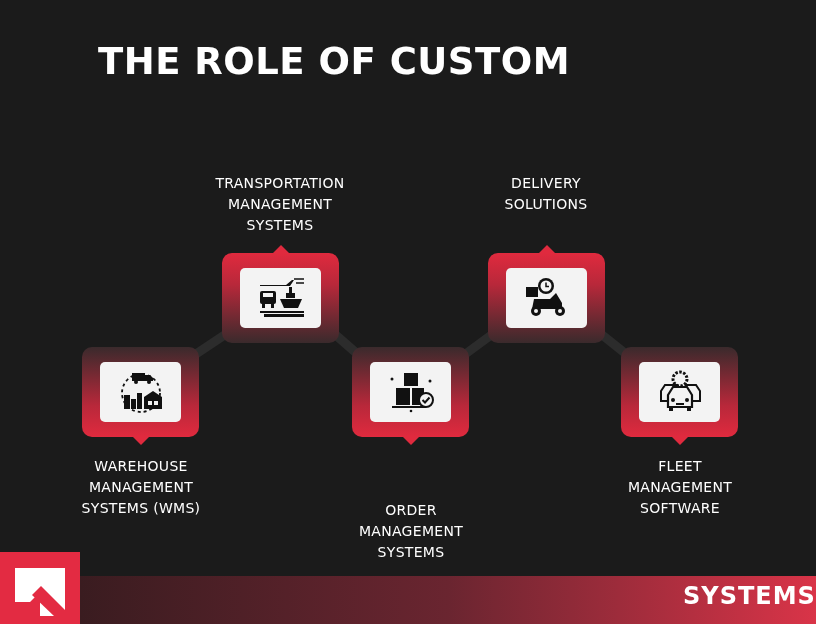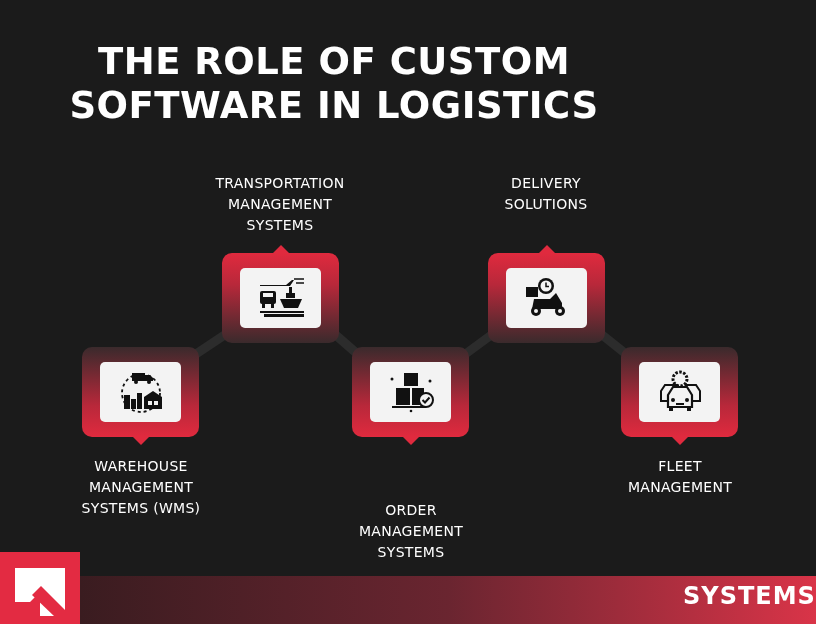--- a/index.html
+++ b/index.html
@@ -19,21 +19,20 @@
   .corner{position:absolute;left:0;top:552px;width:80px;height:72px;background:#e32b42;}
   .brand{position:absolute;left:683px;top:584px;width:115px;text-align:center;}
   .brand .name{font-weight:bold;font-size:24px;letter-spacing:1px;line-height:24px;color:#fff;}
   .brand .sub{font-size:8px;font-weight:bold;letter-spacing:5px;text-align:right;color:#fff;margin-top:16px;}
 </style>
 </head>
 <body>
 
 <div class="title">
   <div>THE ROLE OF CUSTOM</div>
-  <div>SOFTWARE IN LOGISTICS</div>
 </div>
 
 <svg class="connectors" viewBox="0 0 816 624">
   <g stroke="#2c2c2c" stroke-width="9" stroke-linecap="round" fill="none">
     <line x1="190" y1="358" x2="232" y2="330"></line>
     <line x1="330" y1="330" x2="362" y2="358"></line>
     <line x1="460" y1="358" x2="498" y2="330"></line>
     <line x1="596" y1="330" x2="631" y2="358"></line>
   </g>
 </svg>
@@ -142,20 +141,21 @@
         <circle cx="34" cy="31" r="2" fill="#111"></circle>
       <rect x="23" y="34" width="8" height="2" fill="#111"></rect>
       <rect x="16" y="38" width="4" height="4" fill="#111"></rect>
         <rect x="34" y="38" width="4" height="4" fill="#111"></rect>
     </svg>
   </div>
 </div>
 <div class="label" style="left:580px;top:456px;">
   <div>FLEET</div>
   <div>MANAGEMENT</div>
+  <div>SOFTWARE</div>
 </div>
 
 <div class="footer-bar"></div>
 <div class="corner">
   <svg width="80" height="72" viewBox="0 0 80 72">
     <path d="M15 16h50v48H40V40l-10 10-15-0z" fill="#fff"></path>
     <path d="M15 16h24L15 40z" fill="#fff"></path>
     <path d="M32 43l9-9 24 24v6H54z" fill="#e32b42"></path>
   </svg>
 </div>

